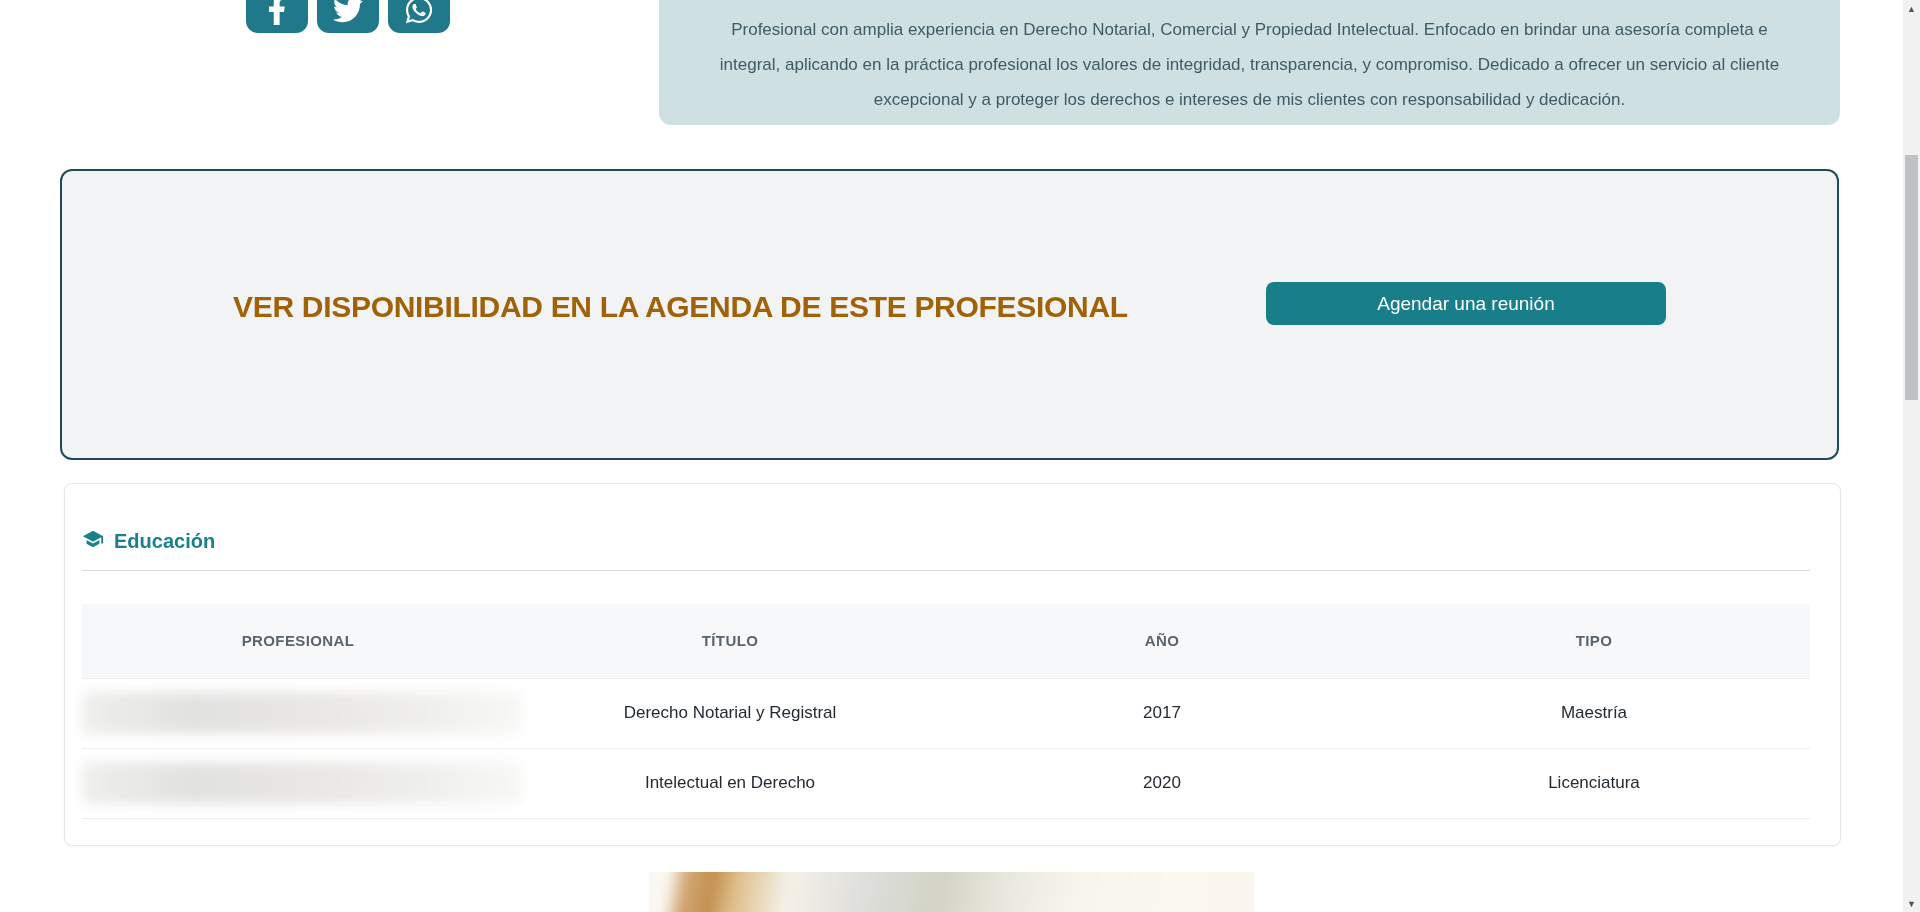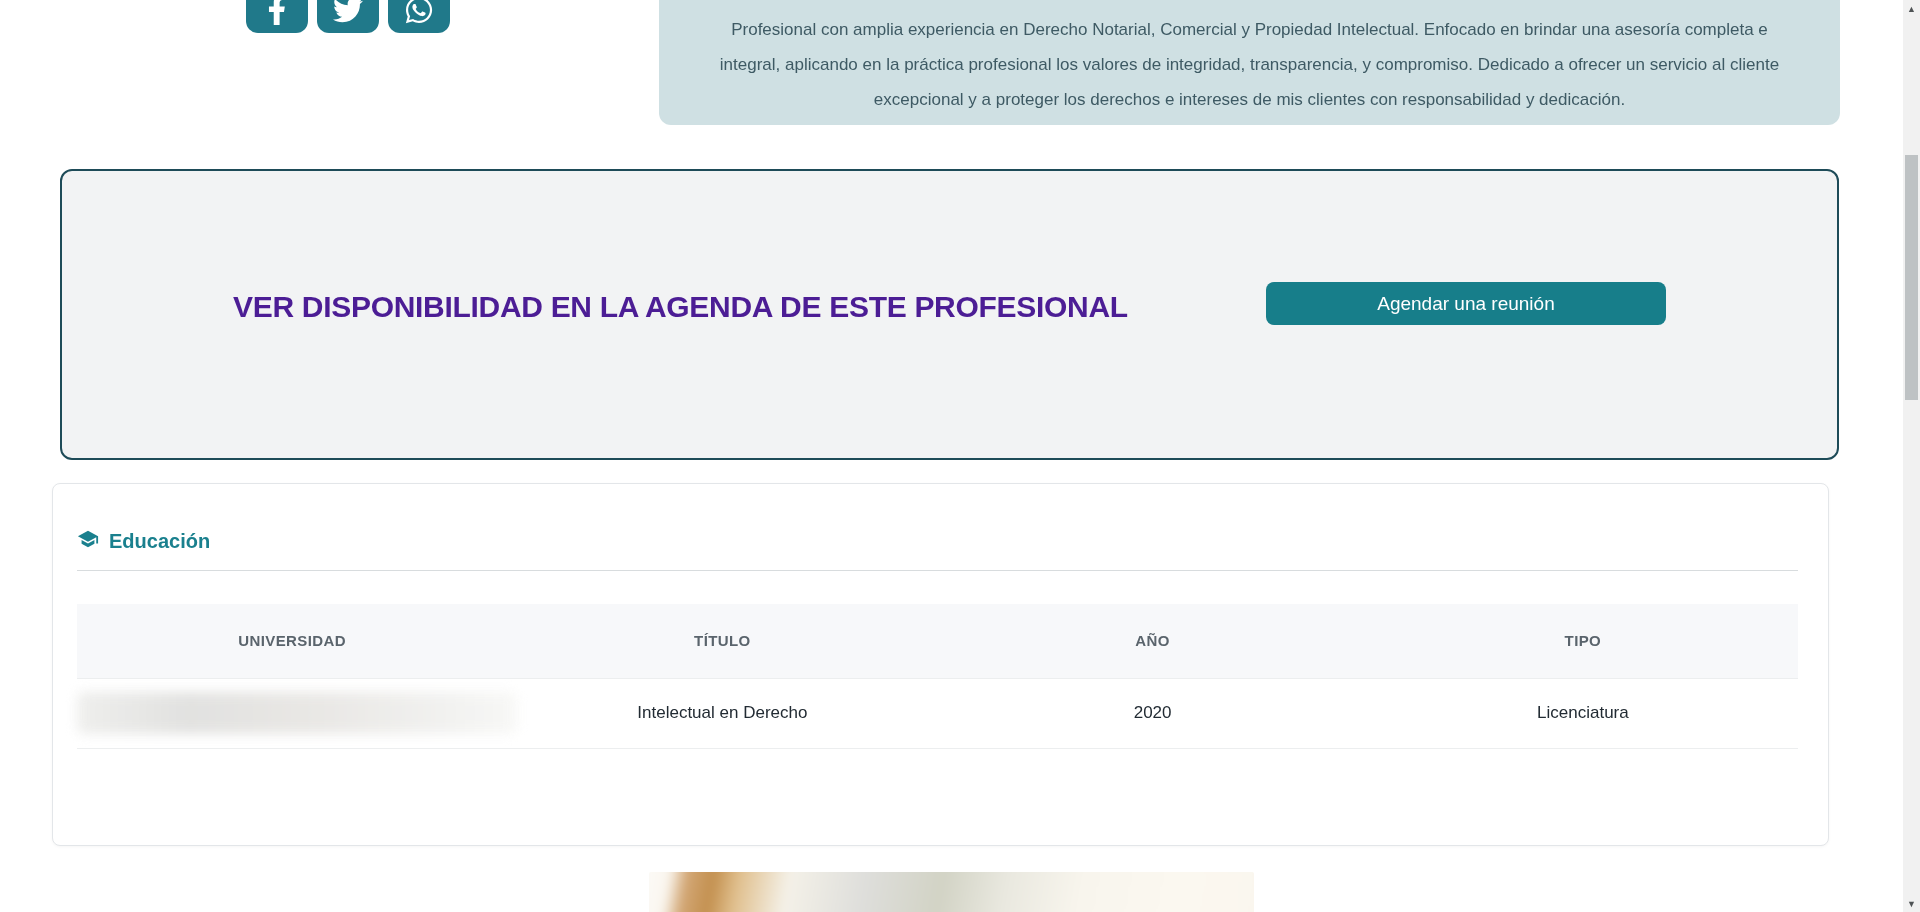--- a/index.html
+++ b/index.html
@@ -65,21 +65,21 @@
     border: 2px solid #1E4B58;
     border-radius: 12px;
     display: flex;
     align-items: center;
     justify-content: space-between;
     padding: 0 171px;
   }
   .availability-text h2 {
     font-size: 30px;
     font-weight: 700;
-    color: #4c1d95;
+    color: #a16207;
     letter-spacing: -0.3px;
     font-stretch: condensed;
     margin-bottom: 16px;
   }
   .availability-text p {
     font-size: 19px;
     color: #333E48;
     font-stretch: condensed;
   }
   .schedule-btn {
@@ -92,29 +92,29 @@
     border: none;
     border-radius: 8px;
     font-size: 19px;
     font-family: "Liberation Sans", sans-serif;
     cursor: pointer;
   }
 
   
   .education-card {
     position: absolute;
-    left: 52px;
+    left: 64px;
     top: 483px;
     width: 1777px;
     height: 363px;
     background: #ffffff;
     border: 1px solid #E3E6E9;
     border-radius: 8px;
     box-shadow: 0 1px 3px rgba(0,0,0,0.04);
-    padding: 44px 30px 0 24px;
+    padding: 44px 30px 0 17px;
   }
   .edu-title {
     display: flex;
     align-items: center;
     gap: 10px;
     color: #1A808E;
     font-size: 20px;
     font-weight: 700;
   }
   .edu-title svg { width: 22px; height: 22px; fill: #1A808E; }
@@ -260,31 +260,39 @@
         <svg viewBox="0 0 24 24">
             <path d="M5 13.18v4L12 21l7-3.82v-4L12 17l-7-3.82zM12 3L1 9l11 6 9-4.91V17h2V9L12 3z"></path>
           </svg>
       </span>
       <span>Educación</span>
     </div>
     <hr class="edu-divider">
     <table class="edu-table">
       <thead>
         <tr>
-          <th>UNIVERSIDAD</th>
+          <th>PROFESIONAL</th>
           <th>TÍTULO</th>
           <th>AÑO</th>
           <th>TIPO</th>
         </tr>
       </thead>
       <tbody>
         <tr>
           <td>
               <div class="redacted"></div>
             </td>
+          <td>Derecho Notarial y Registral</td>
+          <td>2017</td>
+          <td>Maestría</td>
+        </tr>
+        <tr>
+          <td>
+              <div class="redacted"></div>
+            </td>
           <td>Intelectual en Derecho</td>
           <td>2020</td>
           <td>Licenciatura</td>
         </tr>
       </tbody>
     </table>
   </div>
 
   <div class="photo-strip">
     <div class="blur-img"></div>

